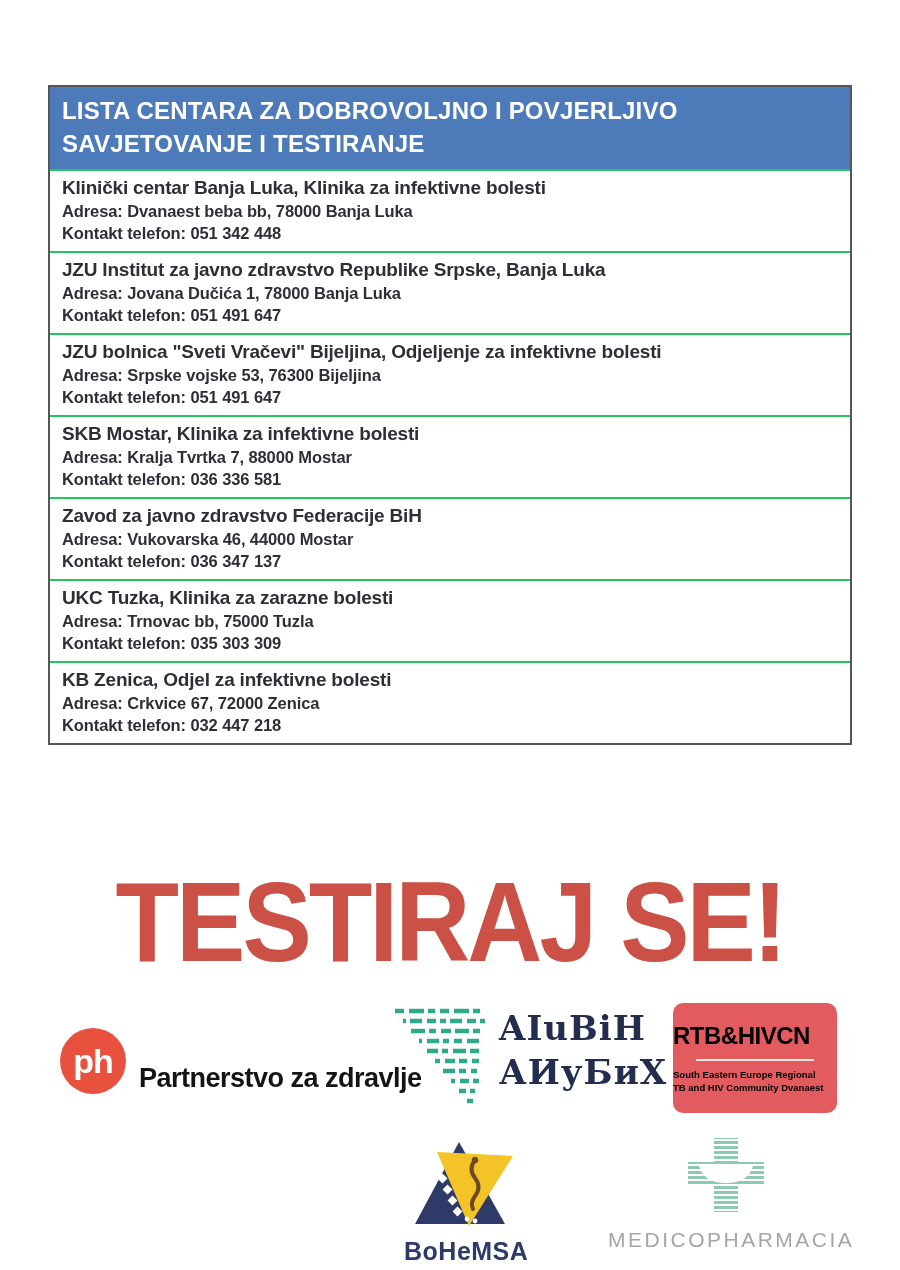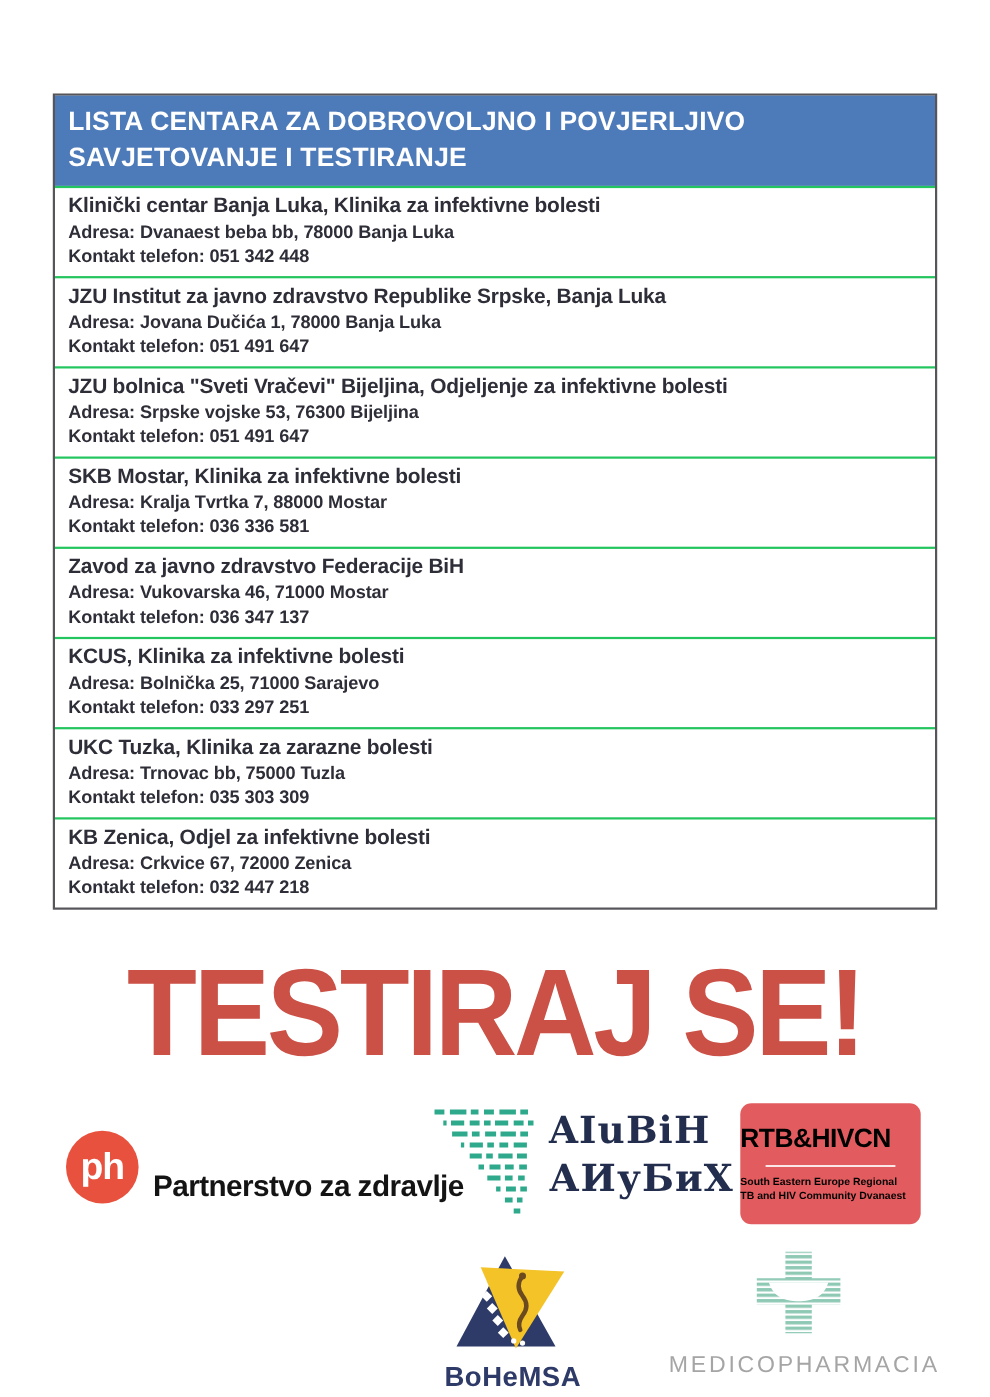--- a/index.html
+++ b/index.html
@@ -74,27 +74,22 @@
       <div class="center-address">Adresa: Srpske vojske 53, 76300 Bijeljina</div>
       <div class="center-phone">Kontakt telefon: 051 491 647</div>
     </div>
     <div class="center-row">
       <div class="center-name">SKB Mostar, Klinika za infektivne bolesti</div>
       <div class="center-address">Adresa: Kralja Tvrtka 7, 88000 Mostar</div>
       <div class="center-phone">Kontakt telefon:  036 336 581</div>
     </div>
     <div class="center-row">
       <div class="center-name">Zavod za javno zdravstvo Federacije BiH</div>
-      <div class="center-address">Adresa: Vukovarska 46, 71000 Mostar</div>
+      <div class="center-address">Adresa: Vukovarska 46, 44000 Mostar</div>
       <div class="center-phone">Kontakt telefon: 036 347 137</div>
-    </div>
-    <div class="center-row">
-      <div class="center-name">KCUS, Klinika za infektivne bolesti</div>
-      <div class="center-address">Adresa: Bolnička 25, 71000 Sarajevo</div>
-      <div class="center-phone">Kontakt telefon: 033 297 251</div>
     </div>
     <div class="center-row">
       <div class="center-name">UKC Tuzka, Klinika za zarazne bolesti</div>
       <div class="center-address">Adresa: Trnovac bb, 75000 Tuzla</div>
       <div class="center-phone">Kontakt telefon: 035 303 309</div>
     </div>
     <div class="center-row">
       <div class="center-name">KB Zenica, Odjel za infektivne bolesti</div>
       <div class="center-address">Adresa: Crkvice 67, 72000 Zenica</div>
       <div class="center-phone">Kontakt telefon:  032 447 218</div>

